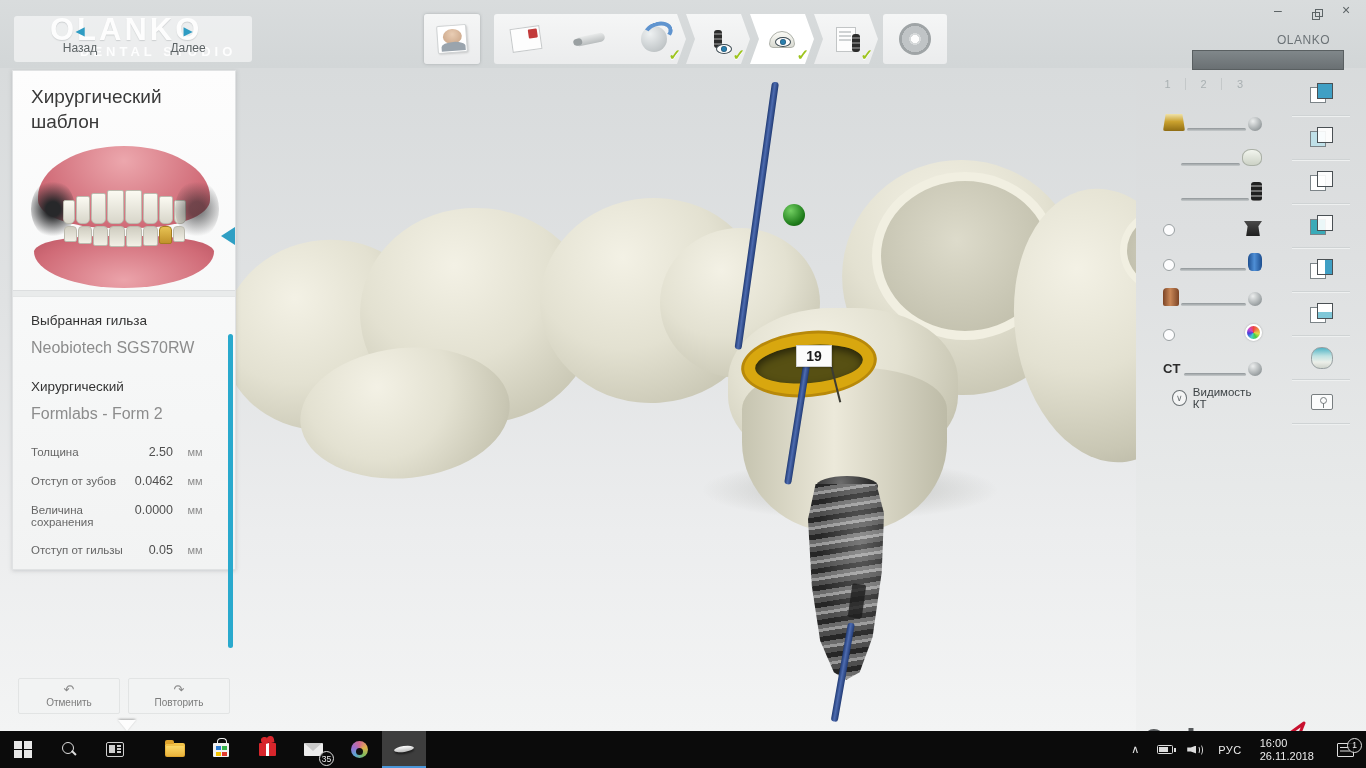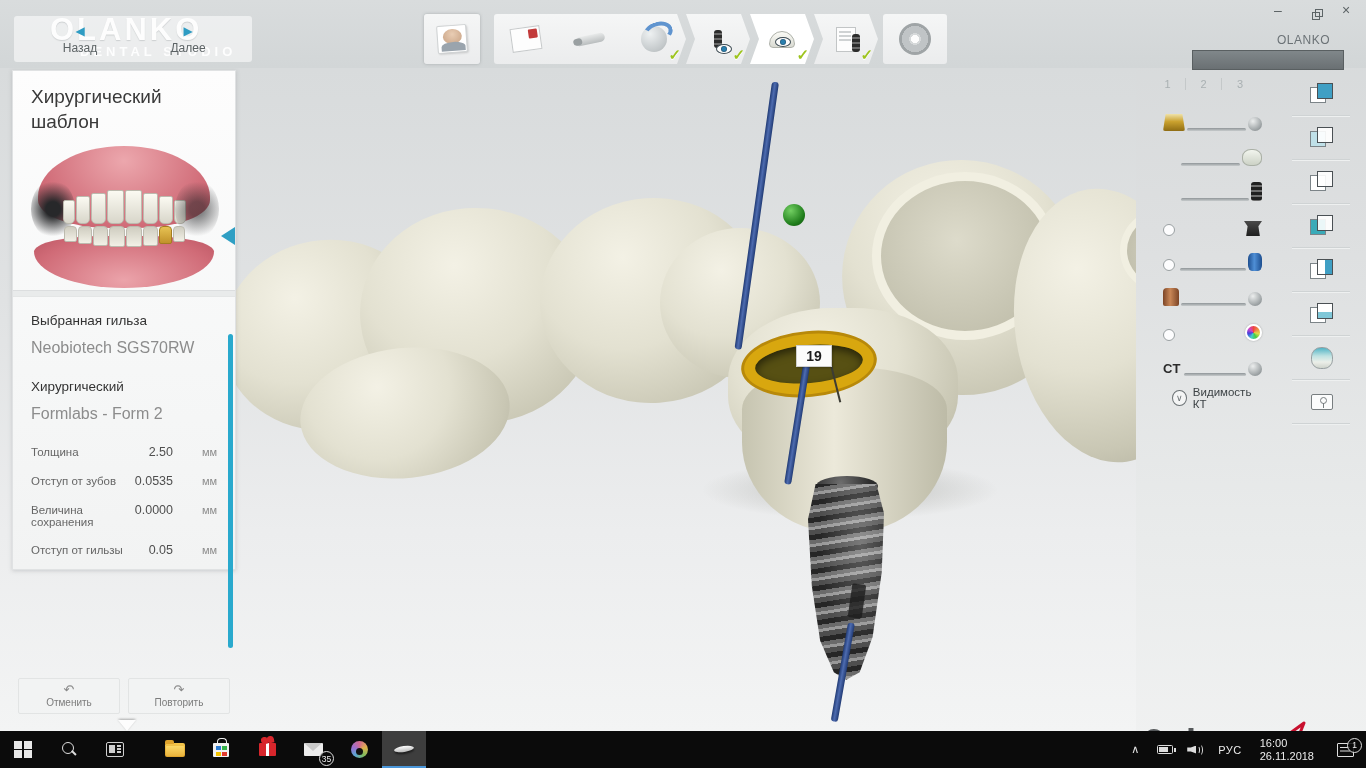--- a/index.html
+++ b/index.html
@@ -185,21 +185,21 @@
              background:radial-gradient(ellipse at 50% 85%, #eba3aa, #d06b77 72%, #bb5562);
              border-radius:38% 38% 50% 50% / 30% 30% 70% 70%; }
   .jaw-label { text-align:center; font-size:11.5px; color:#5a5a5a; padding:6px 0 10px; }
   .lp-seam { height:7px; background:#e9ebeb; border-top:1px solid #dcdedf; border-bottom:1px solid #e4e6e6; }
   .lp-info { padding:16px 18px 6px; position:relative; }
   .lp-h { font-size:13.5px; color:#333; margin-bottom:11px; }
   .lp-v { font-size:16px; color:#8c8c8c; margin-bottom:22px; }
   .param-row { display:flex; align-items:baseline; margin-bottom:15px; }
   .param-row .pl { flex:1; font-size:11.5px; color:#666; }
   .param-row .pv { font-size:12.5px; color:#4f4f4f; min-width:44px; text-align:right; cursor:text; }
-  .param-row .pu { font-size:11px; color:#8c8c8c; width:44px; text-align:right; }
+  .param-row .pu { font-size:11px; color:#8c8c8c; width:44px; text-align:center; }
   .lp-scrollbar { position:absolute; right:2px; top:263px; width:5px; height:314px; background:#29a9cd; border-radius:3px;
                   z-index:5; cursor:pointer; }
   .undo-row { position:absolute; left:12px; top:678px; width:224px; height:36px; display:flex; gap:8px;
               padding:0 6px; z-index:26; }
   .ur-btn { flex:1; background:rgba(242,243,243,.92); border:1px solid #e2e4e4; border-radius:2px;
             display:flex; flex-direction:column; align-items:center; justify-content:center; cursor:pointer; }
   .ur-btn .gi { font-size:13px; color:#8a8a8a; line-height:12px; }
   .ur-btn .gl { font-size:10px; color:#7c7c7c; margin-top:1px; }
   .panel-marker { position:absolute; left:221px; top:227px; width:0; height:0; z-index:27;
                   border-top:9px solid transparent; border-bottom:9px solid transparent;
@@ -517,21 +517,21 @@
       <div class="lp-h">Хирургический</div>
       <div class="lp-v">Formlabs - Form 2</div>
 
       <div class="param-row">
         <span class="pl">Толщина</span>
         <span class="pv">2.50</span>
         <span class="pu">мм</span>
       </div>
       <div class="param-row">
         <span class="pl">Отступ от зубов</span>
-        <span class="pv">0.0535</span>
+        <span class="pv">0.0462</span>
         <span class="pu">мм</span>
       </div>
       <div class="param-row">
         <span class="pl">Величина сохранения</span>
         <span class="pv">0.0000</span>
         <span class="pu">мм</span>
       </div>
       <div class="param-row" style="margin-bottom:6px;">
         <span class="pl">Отступ от гильзы</span>
         <span class="pv">0.05</span>

